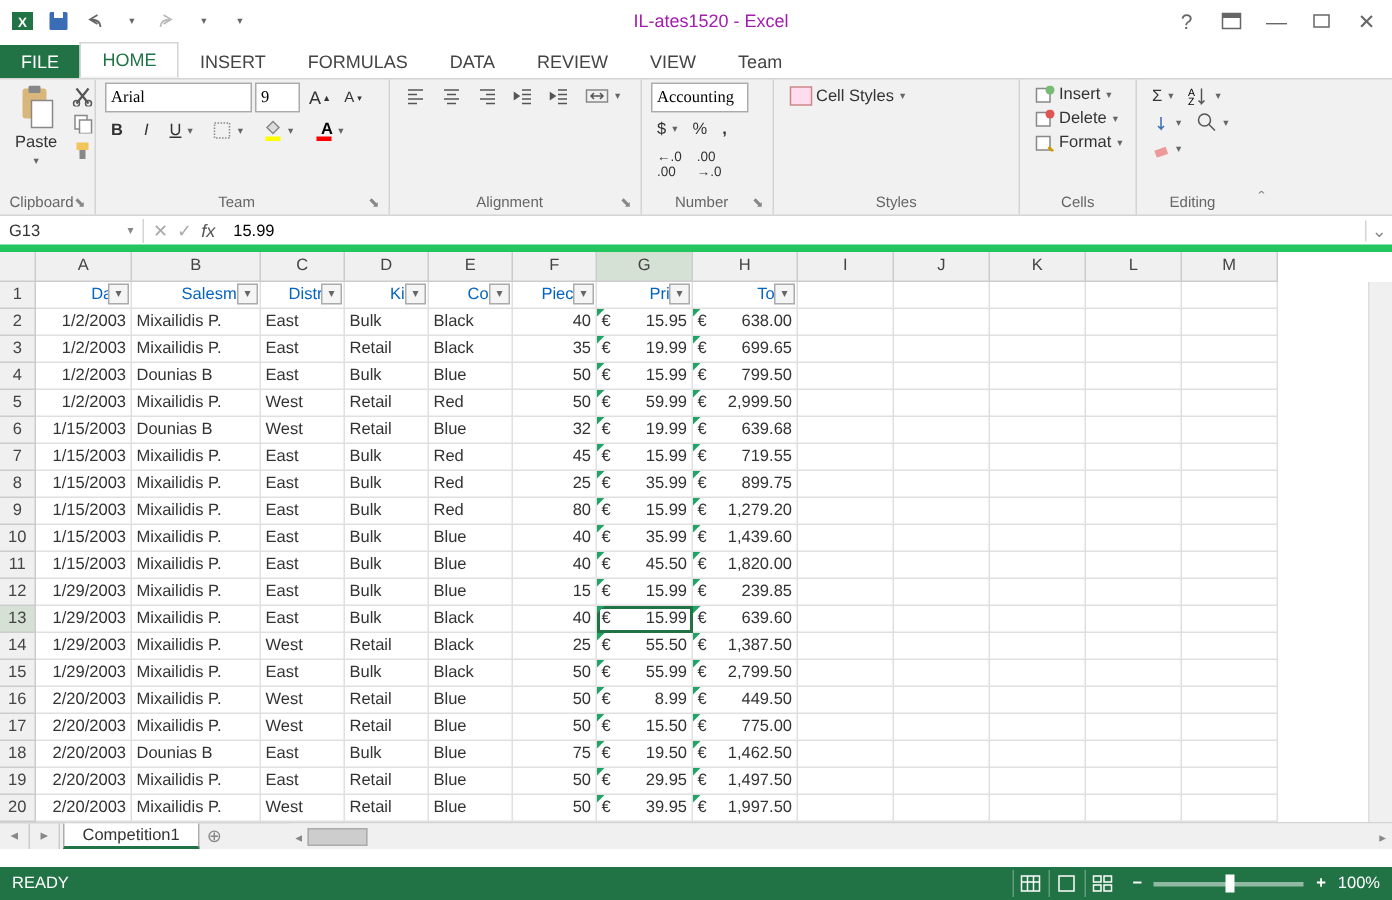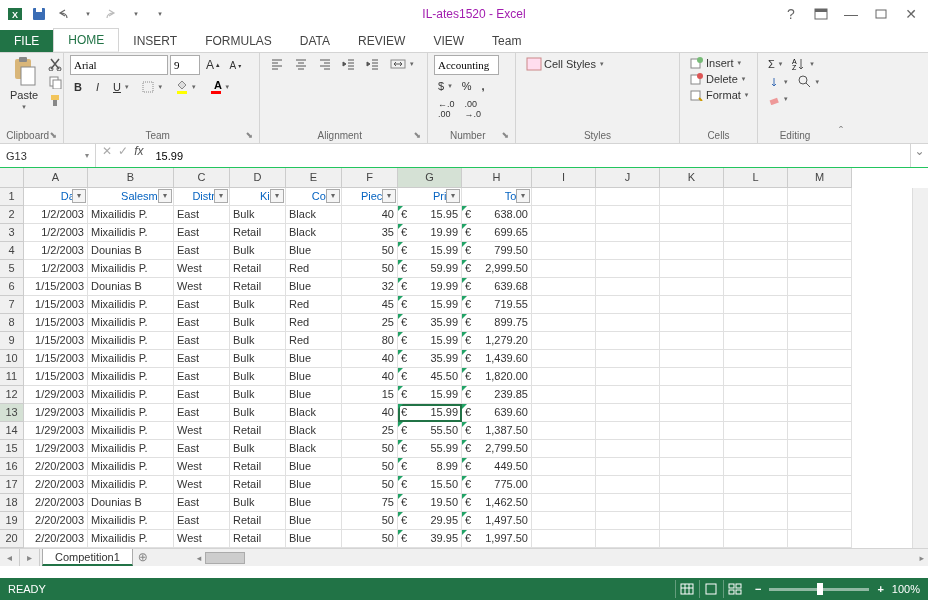--- a/index.html
+++ b/index.html
@@ -27,21 +27,21 @@
 .ribbon-group-content { display: flex; gap: 2px; flex: 1; align-items: flex-start; }
 .ribbon-btn { padding: 2px 4px; cursor: pointer; display: flex; align-items: center; gap: 2px; font-size: 11px; }
 .ribbon-big-btn { display: flex; flex-direction: column; align-items: center; gap: 2px; padding: 2px 4px; cursor: pointer; }
 .ribbon-col { display: flex; flex-direction: column; gap: 0px; }
 .ribbon-row { display: flex; gap: 2px; align-items: center; }
 .font-input { border: 1px solid #ababab; background: #fff; padding: 1px 3px; font-size: 11px; height: 20px; font-family: Liberation Serif, serif; }
 .drop-arrow::after { content: "▾"; font-size: 7px; margin-left: 2px; color: #666; }
 .launcher { font-size: 9px; color: #888; float: right; cursor: pointer; }
 
 
-.formula-bar { height: 24px; border-bottom: 1px solid #22c55e; display: flex; background: #fff; }
+.formula-bar { height: 24px; border-bottom: 5px solid #22c55e; display: flex; align-items: center; background: #fff; }
 .name-box { width: 96px; border-right: 1px solid #d4d4d4; padding: 2px 6px; display: flex; align-items: center; justify-content: space-between; font-size: 11px; }
 .fb-btns { display: flex; padding: 0 6px; gap: 6px; color: #aaa; font-size: 12px; }
 .fb-input { flex: 1; padding: 2px 6px; font-size: 11px; border: none; outline: none; }
 .fb-expand { width: 18px; text-align: center; border-left: 1px solid #d4d4d4; color: #888; cursor: pointer; }
 
 
 .sheet-area { position: relative; height: 380px; overflow: hidden; display: flex; }
 .sheet-corner { width: 24px; height: 20px; border-right: 1px solid #ccc; border-bottom: 1px solid #ccc; background: #f0f0f0; position: absolute; top: 0; left: 0; z-index: 3; }
 .col-headers { position: absolute; top: 0; left: 24px; height: 20px; display: flex; z-index: 2; }
 .col-h { border-right: 1px solid #ccc; border-bottom: 1px solid #ccc; background: #f0f0f0; font-size: 11px; color: #444; text-align: center; line-height: 19px; }

